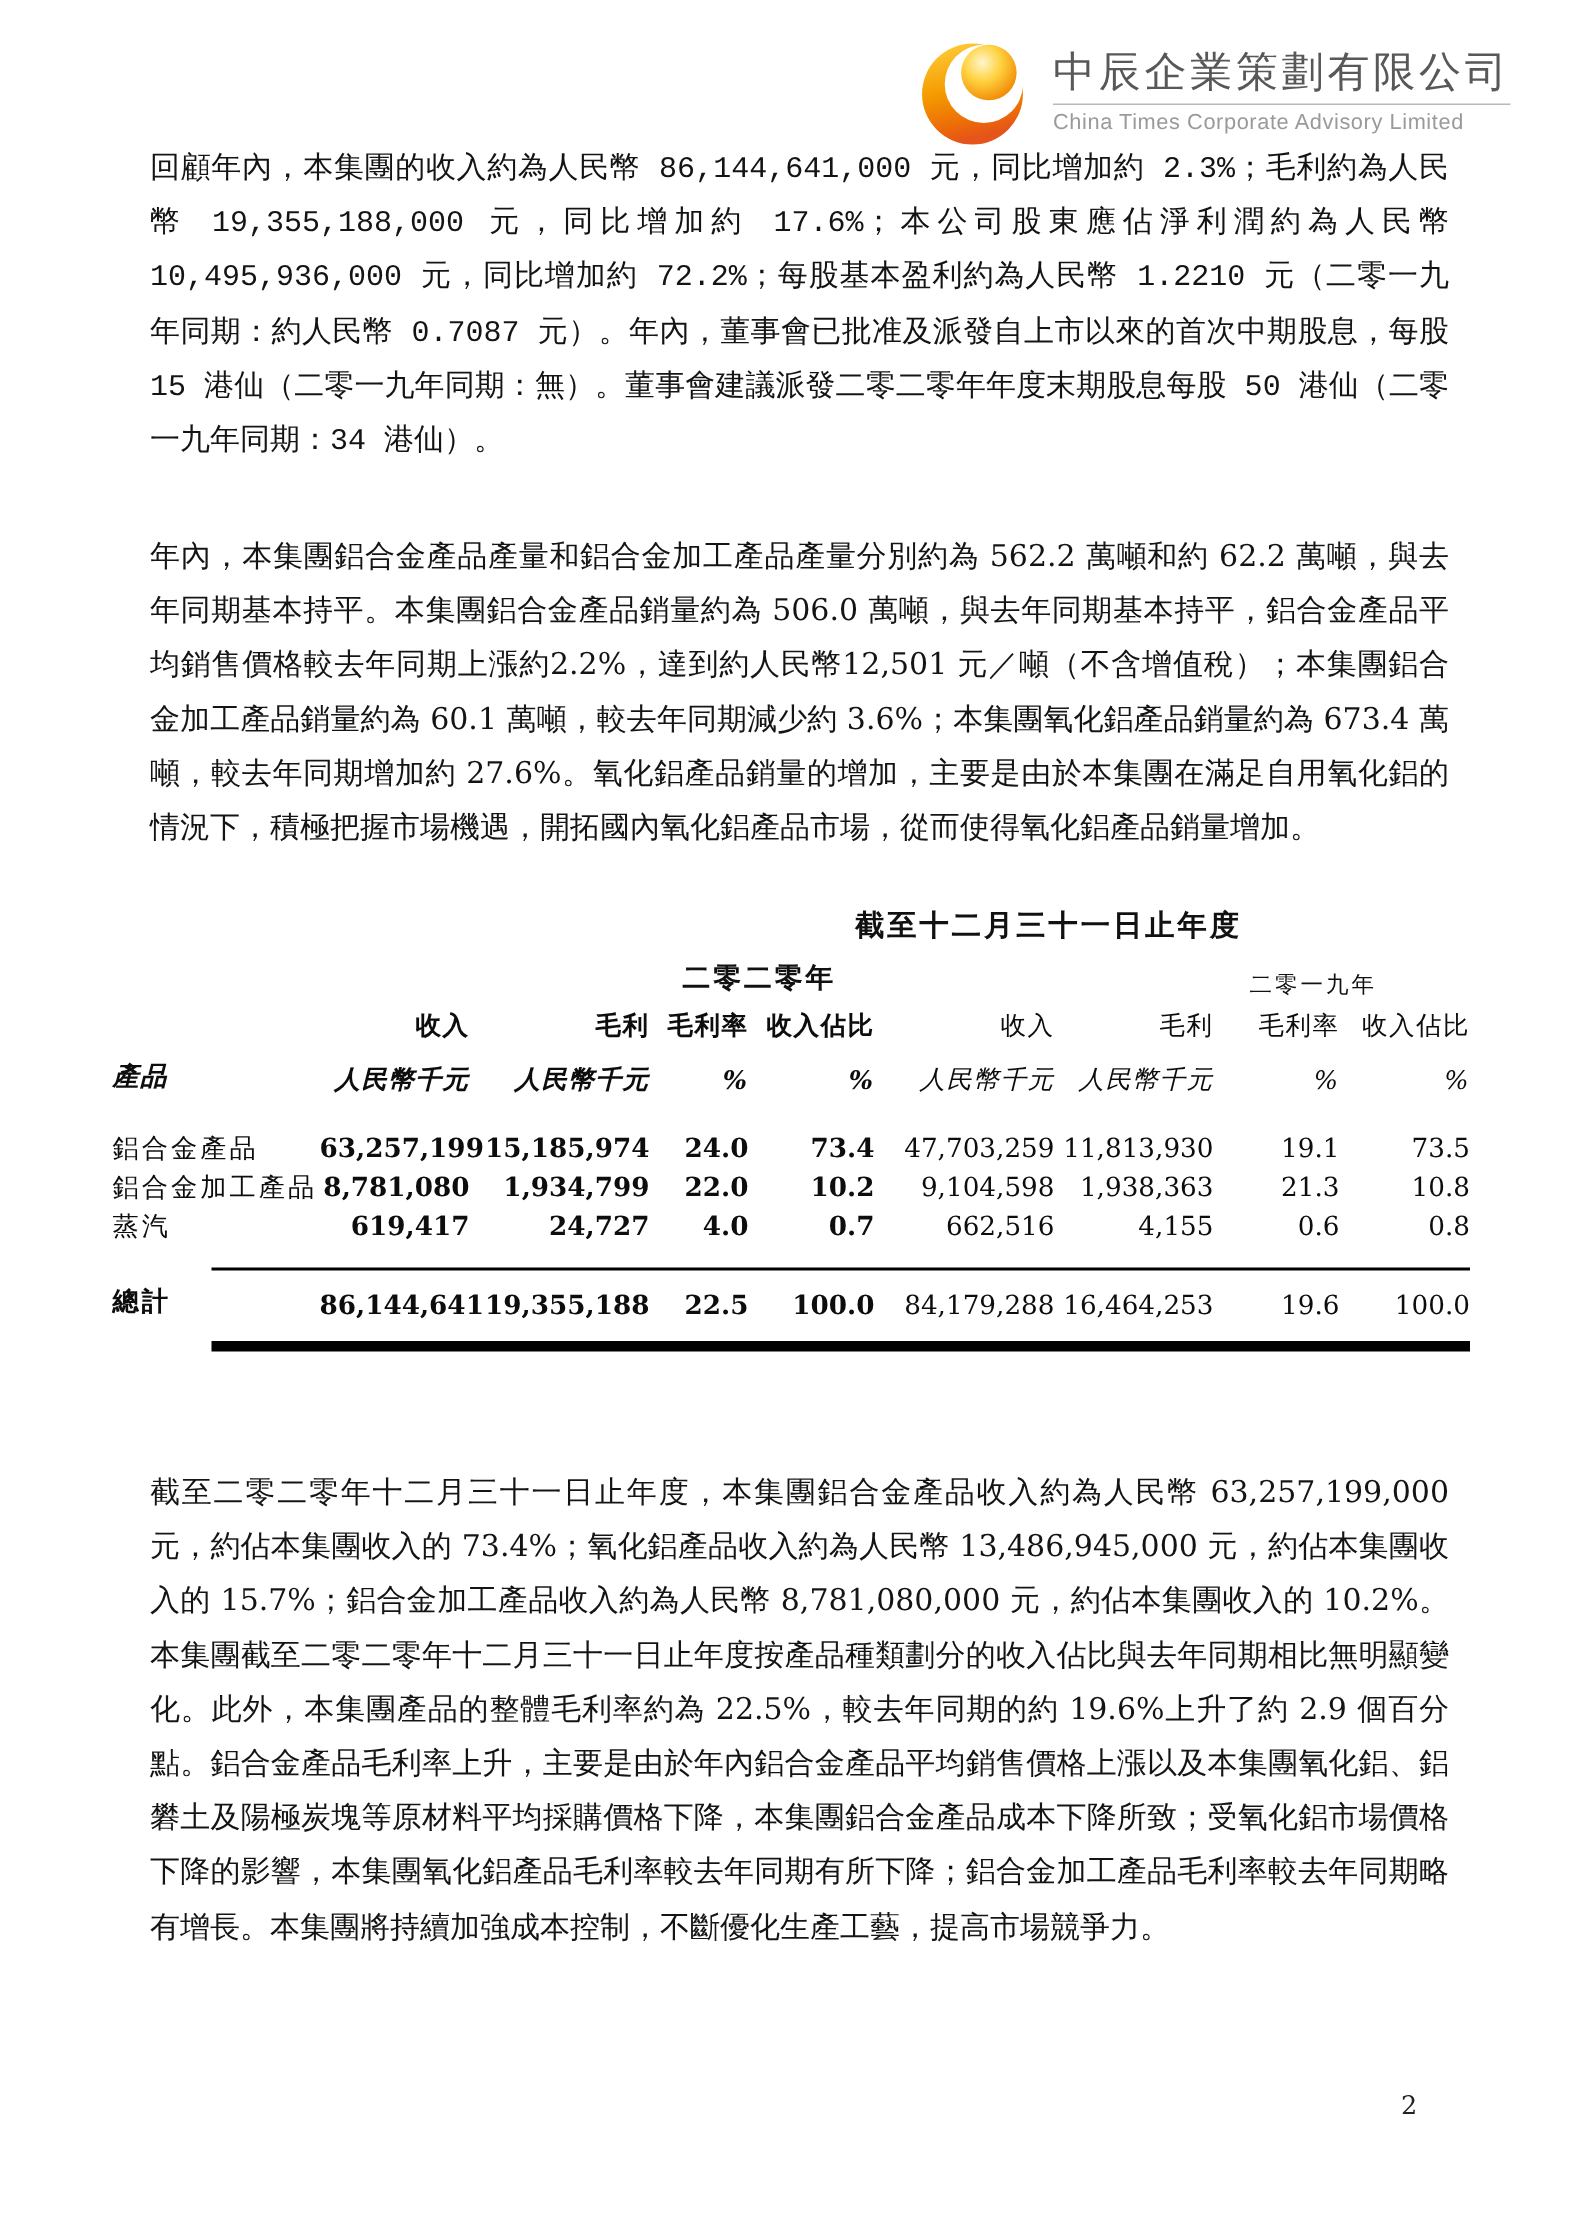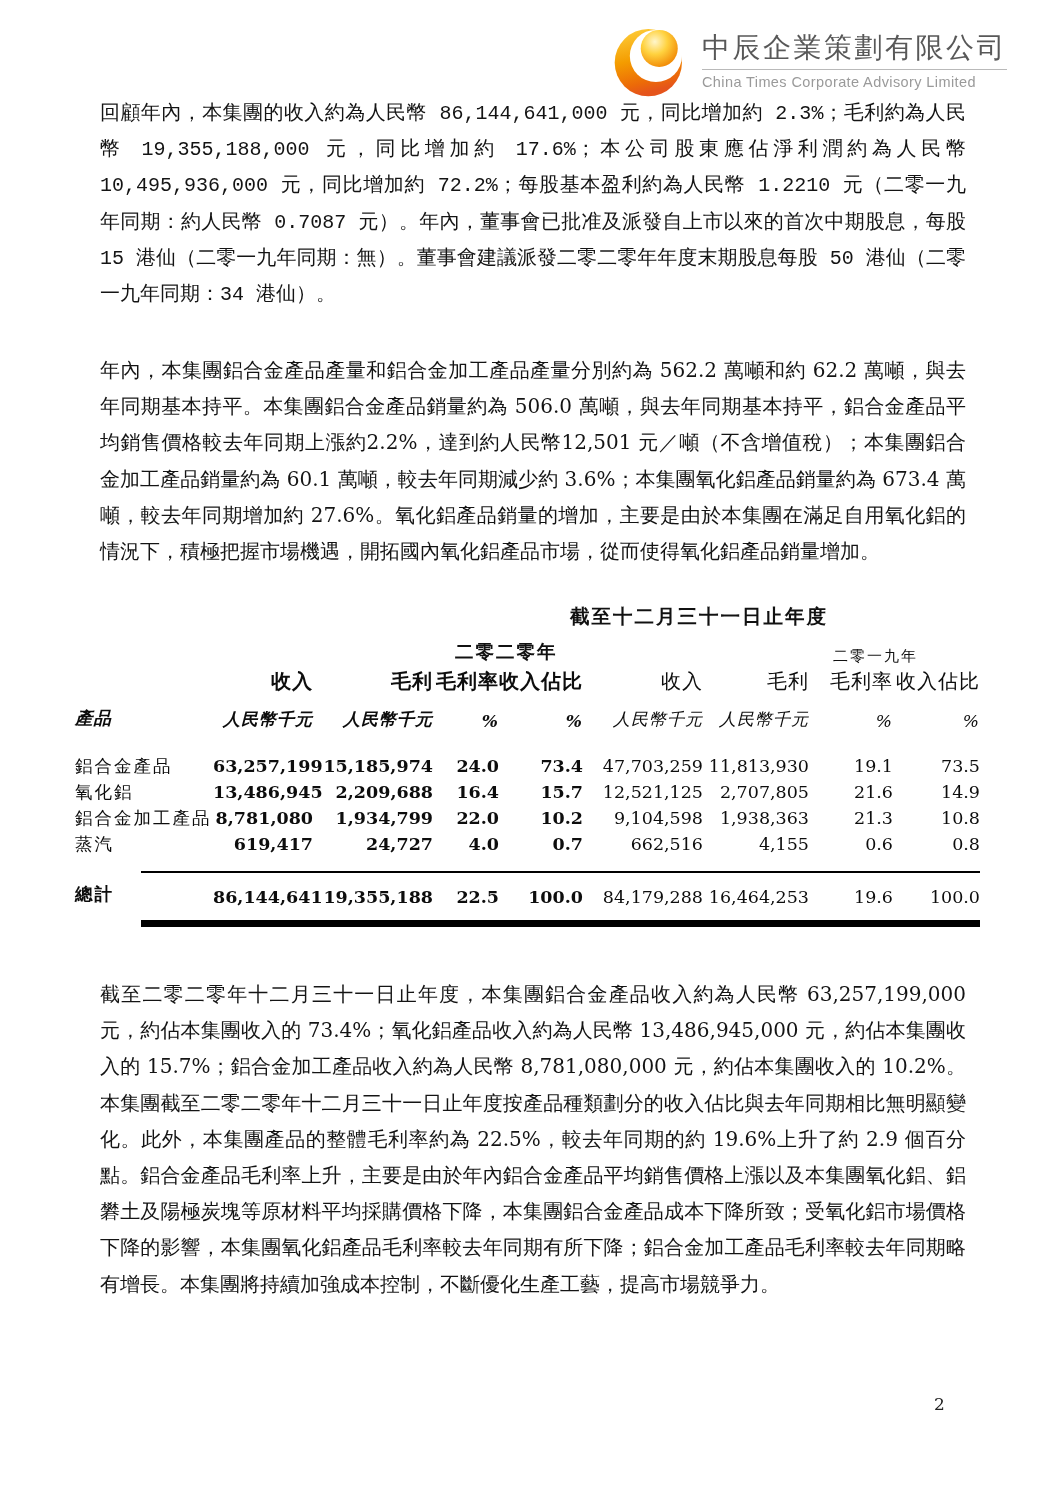--- a/index.html
+++ b/index.html
@@ -48,21 +48,21 @@
   .t-year-2020{position:absolute;top:44px;left:380px;font-size:18.5px;font-weight:bold;letter-spacing:2px;white-space:nowrap;}
   .t-year-2019{position:absolute;top:52px;left:758px;font-size:15px;letter-spacing:2px;white-space:nowrap;text-align:right;}
   table.fin{
     position:absolute;top:70px;left:0;
     border-collapse:collapse;table-layout:fixed;width:905px;
     font-size:17.5px;color:#0d0d0d;
   }
   table.fin td{padding:0;vertical-align:bottom;overflow:visible;white-space:nowrap;}
   td.num{text-align:right;}
   td.prod{text-align:left;letter-spacing:2px;white-space:normal;line-height:25px;}
-  tr.h1 td{height:30px;font-size:20px;font-weight:bold;letter-spacing:1px;}
+  tr.h1 td{height:30px;font-size:17px;font-weight:bold;letter-spacing:1px;}
   tr.h1 td.y19{font-weight:normal;}
   tr.h2 td{height:36px;font-size:17px;font-style:italic;letter-spacing:1px;}
   tr.h2 td.b20{font-weight:bold;}
   tr.h2 td.prod{font-weight:bold;font-size:17.5px;}
   tr.spacer td{height:22px;}
   tr.data td{height:26px;line-height:26px;}
   td.v20{font-weight:bold;}
   tr.rule-row td{height:16px;}
   .thin-rule{margin:14px 0 0 66px;width:839px;border-top:2.2px solid #000;}
   tr.total td{height:34px;}
@@ -157,31 +157,20 @@
         <td class="num v20">63,257,199</td>
         <td class="num v20">15,185,974</td>
         <td class="num v20">24.0</td>
         <td class="num v20">73.4</td>
         <td class="num">47,703,259</td>
         <td class="num">11,813,930</td>
         <td class="num">19.1</td>
         <td class="num">73.5</td>
       </tr>
       <tr class="data">
-        <td class="prod">氧化鋁</td>
-        <td class="num v20">13,486,945</td>
-        <td class="num v20">2,209,688</td>
-        <td class="num v20">16.4</td>
-        <td class="num v20">15.7</td>
-        <td class="num">12,521,125</td>
-        <td class="num">2,707,805</td>
-        <td class="num">21.6</td>
-        <td class="num">14.9</td>
-      </tr>
-      <tr class="data">
         <td class="prod">鋁合金加工產品</td>
         <td class="num v20">8,781,080</td>
         <td class="num v20">1,934,799</td>
         <td class="num v20">22.0</td>
         <td class="num v20">10.2</td>
         <td class="num">9,104,598</td>
         <td class="num">1,938,363</td>
         <td class="num">21.3</td>
         <td class="num">10.8</td>
       </tr>

